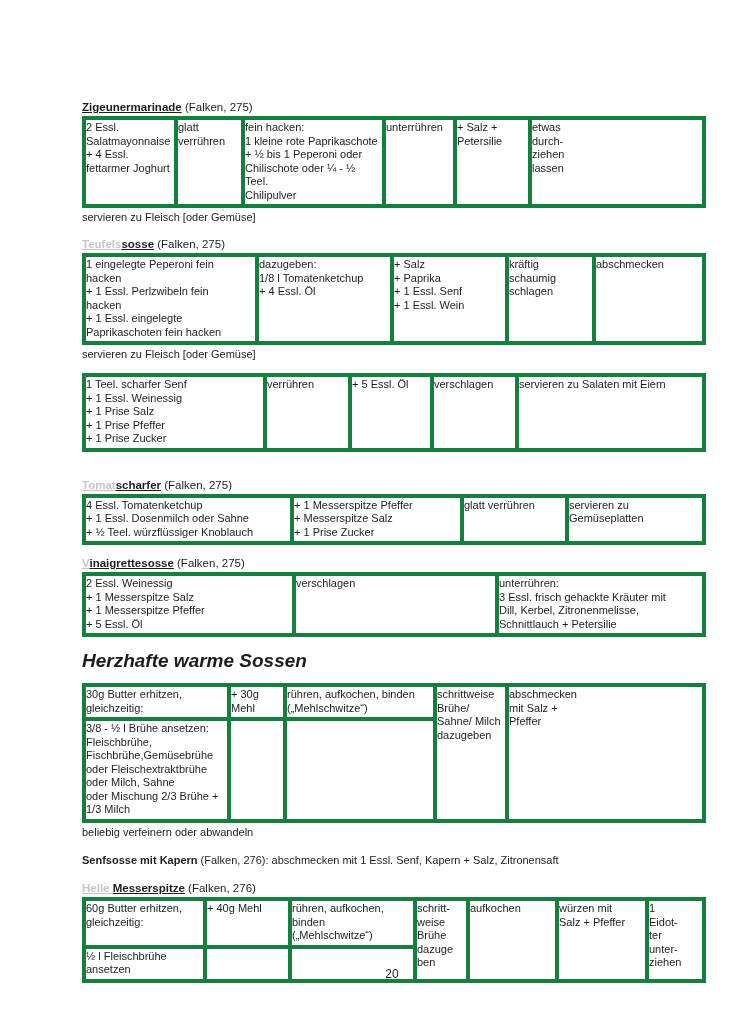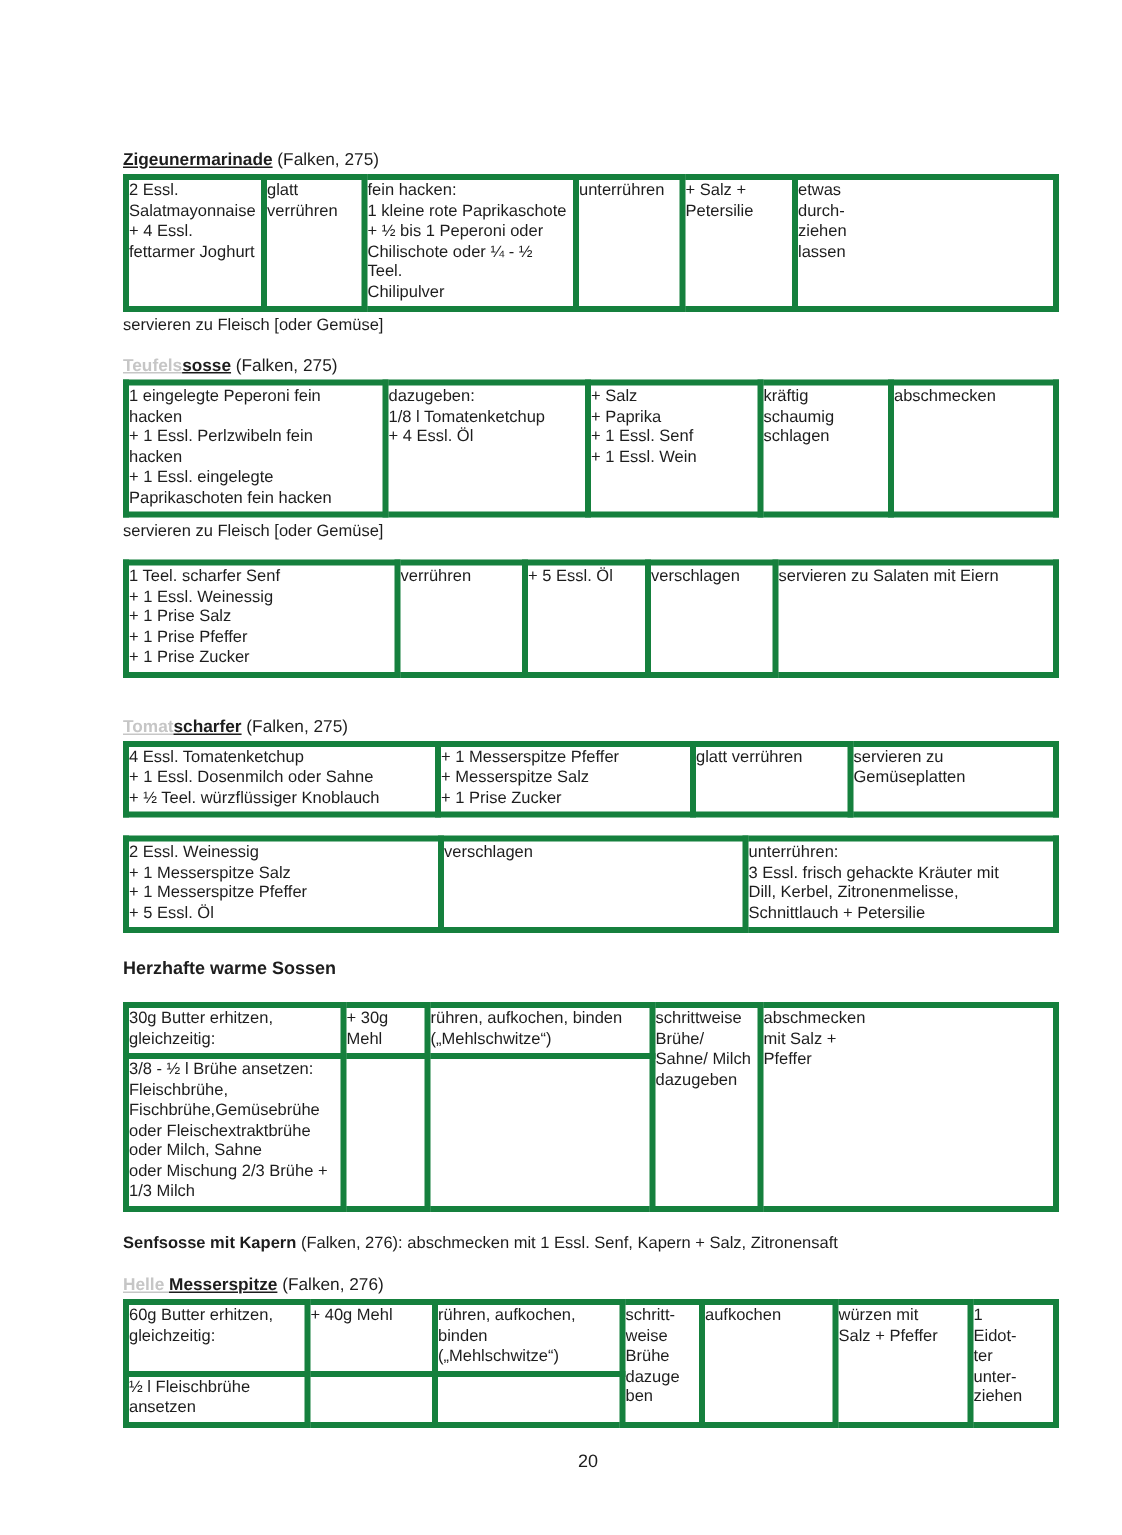--- a/index.html
+++ b/index.html
@@ -42,22 +42,23 @@
     padding:1px 4px 2px 0;
     white-space:pre-line;
     line-height:13.5px;
     overflow:hidden;
   }
   .table-footer {
     margin-top:3px;
     line-height:13px;
   }
   .section-heading {
-    font-size:12px;
+    font-size:19px;
     font-weight:bold;
+    font-style:italic;
     line-height:15px;
     margin-top:16px;
   }
   .block { margin-top:0; }
   .mt14 { margin-top:14px; }
   .mt12 { margin-top:12px; }
   .mt27 { margin-top:27px; }
   .mt15 { margin-top:15px; }
   .variations { margin-top:15px; line-height:13.5px; }
   .variations .v-bold { font-weight:bold; }
@@ -191,20 +192,21 @@
 + 1 Prise Zucker</td>
           <td>glatt verrühren</td>
           <td>servieren zu
 Gemüseplatten</td>
         </tr>
       </tbody>
         </table>
     </div>
 
     <div class="block mt12">
+      <div class="recipe-title"><span class="t-prefix">V</span><span class="t-name">inaigrettesosse</span><span class="t-source"> (Falken, 275)</span></div>
       <table class="recipe-table">
         <colgroup>
             <col style="width:210px">
             <col style="width:203px">
             <col style="width:207px">
           </colgroup>
         <tbody>
             <tr>
           <td>2 Essl. Weinessig
 + 1 Messerspitze Salz
@@ -253,20 +255,21 @@
 Fischbrühe,Gemüsebrühe
 oder Fleischextraktbrühe
 oder Milch, Sahne
 oder Mischung 2/3 Brühe +
 1/3 Milch</td>
           <td></td>
           <td></td>
         </tr>
       </tbody>
         </table>
+      <div class="table-footer">beliebig verfeinern oder abwandeln</div>
     </div>
 
     <div class="variations">
       <div><span class="v-bold">Senfsosse mit Kapern</span><span> (Falken, 276): abschmecken mit 1 Essl. Senf, Kapern + Salz, Zitronensaft</span></div>
     </div>
 
     <div class="block mt15">
       <div class="recipe-title"><span class="t-prefix">Helle </span><span class="t-name">Messerspitze</span><span class="t-source"> (Falken, 276)</span></div>
       <table class="recipe-table">
         <colgroup>

